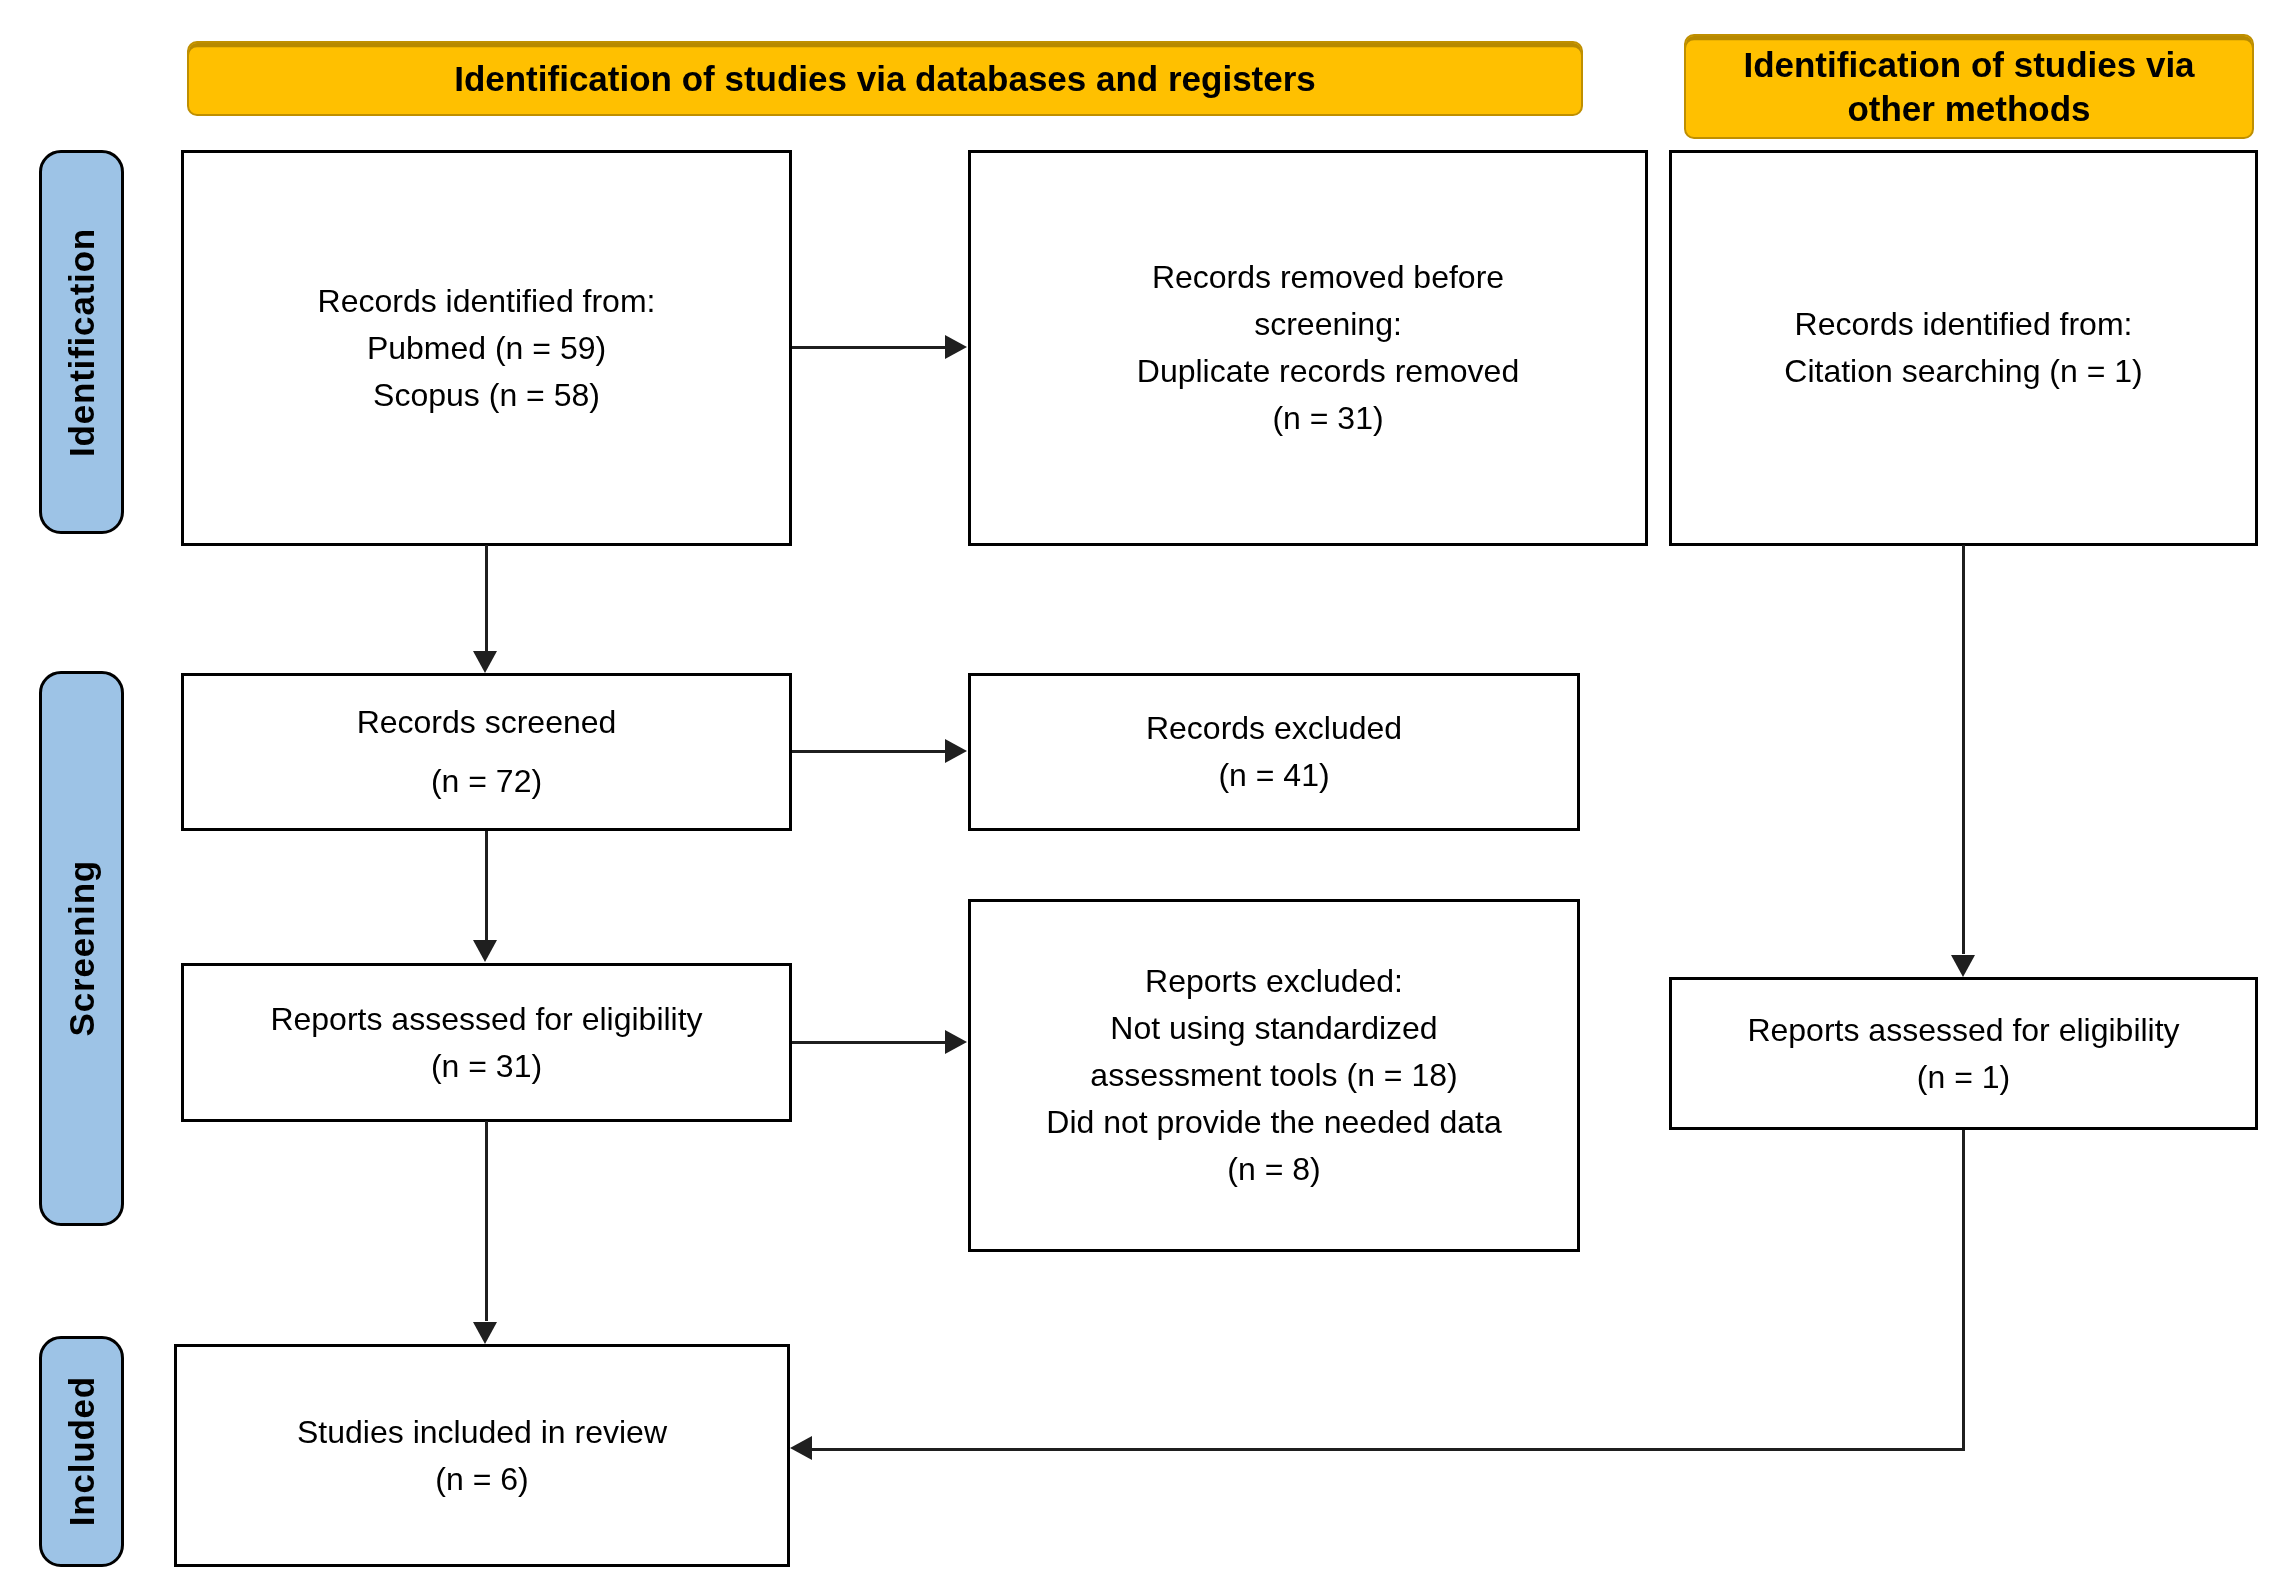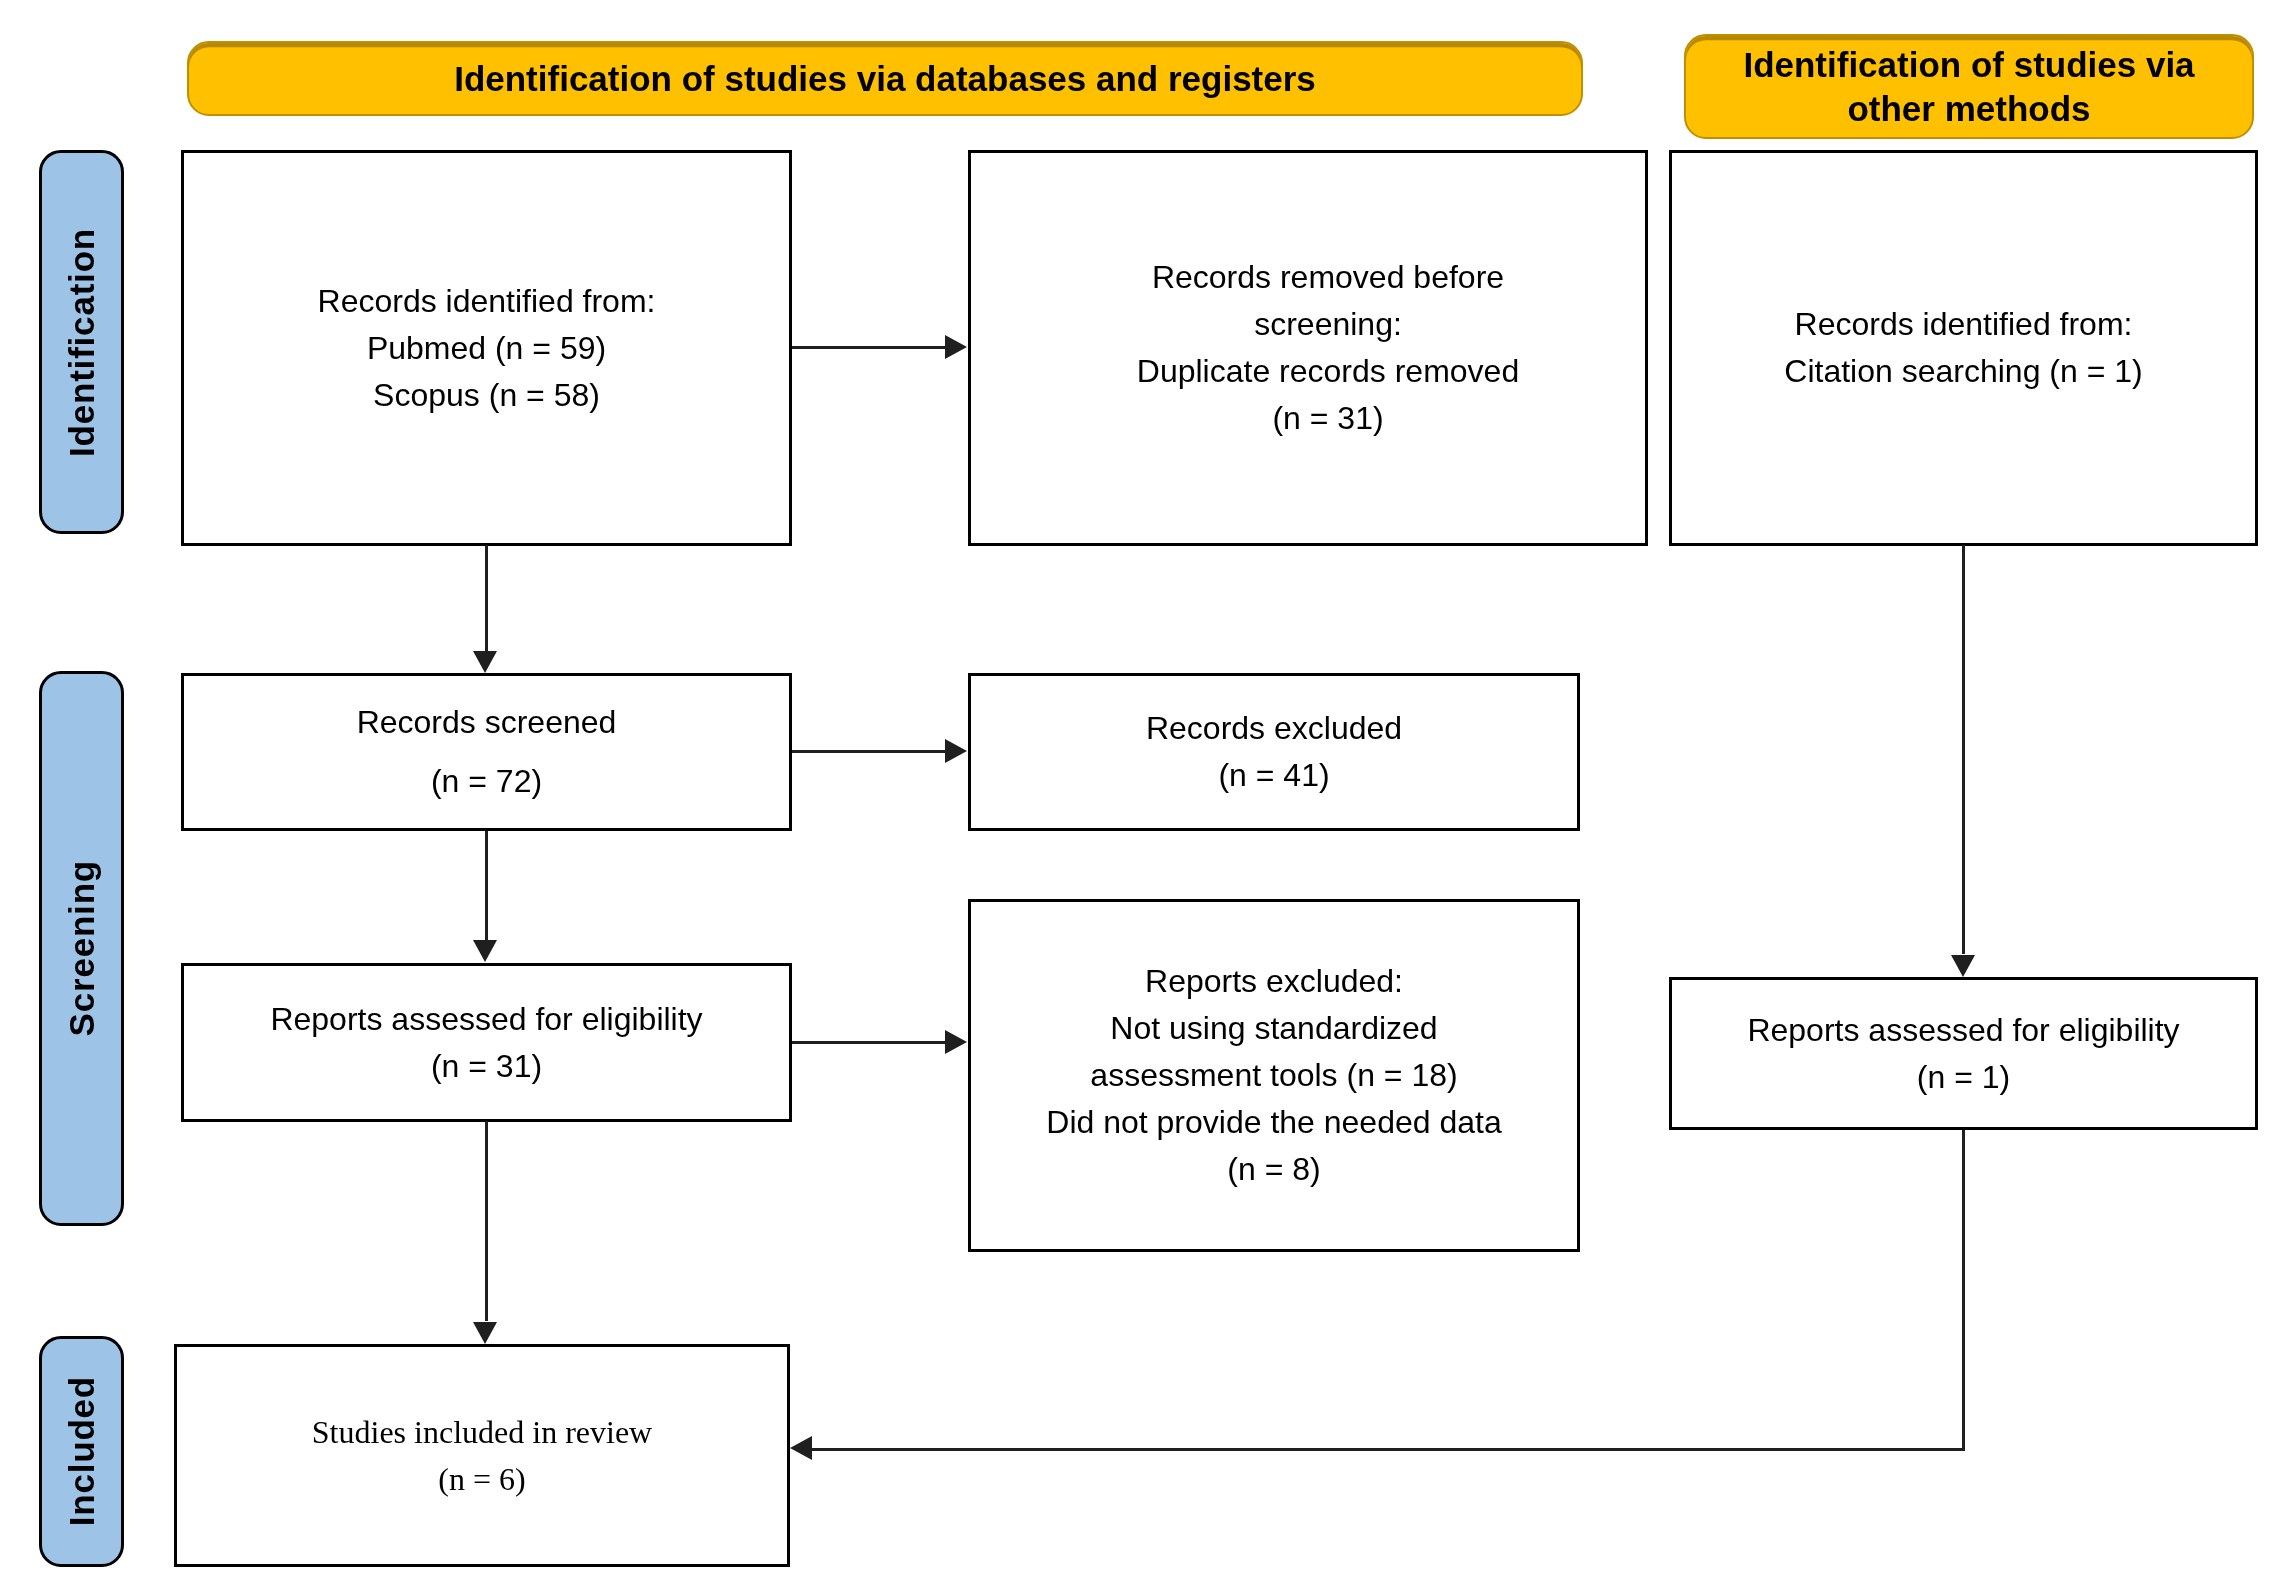--- a/index.html
+++ b/index.html
@@ -24,21 +24,21 @@
     position:absolute;background:#fff;
     border:3.4px solid var(--box-border);
     box-sizing:border-box;
     display:flex;flex-direction:column;justify-content:center;align-items:center;
     text-align:center;font-size:32px;line-height:47px;
   }
   .box span{display:block;}
   .banner{
     position:absolute;background:var(--banner-fill);
     border:2.5px solid var(--banner-border);
-    border-radius:22px;box-sizing:border-box;
+    border-radius:10px;box-sizing:border-box;
     box-shadow:inset 0 4.2px 0 rgba(96,72,0,.45);
     display:flex;flex-direction:column;justify-content:center;align-items:center;
     text-align:center;font-weight:bold;font-size:35px;line-height:44px;
   }
   .stage{
     position:absolute;background:var(--stage-fill);
     border:3.4px solid var(--stage-border);
     border-radius:22px;box-sizing:border-box;
     display:flex;justify-content:center;align-items:center;
   }
@@ -110,21 +110,21 @@
     <span>Not using standardized</span>
     <span>assessment tools (n = 18)</span>
     <span>Did not provide the needed data</span>
     <span>(n = 8)</span>
   </div>
   <div class="box" style="left:1669px;top:977px;width:589px;height:153px;">
     <span>Reports assessed for eligibility</span>
     <span>(n = 1)</span>
   </div>
 
-  <div class="box" style="left:174px;top:1344px;width:616px;height:223px;font-family:Liberation Serif, serif;">
+  <div class="box" style="left:174px;top:1344px;width:616px;height:223px;">
     <span>Studies included in review</span>
     <span>(n = 6)</span>
   </div>
 
   <div>
     <div class="hline" style="left:792px;top:346px;width:156px;"></div>
     <div class="head right" style="left:945px;top:335px;"></div>
   </div>
 
   <div>

